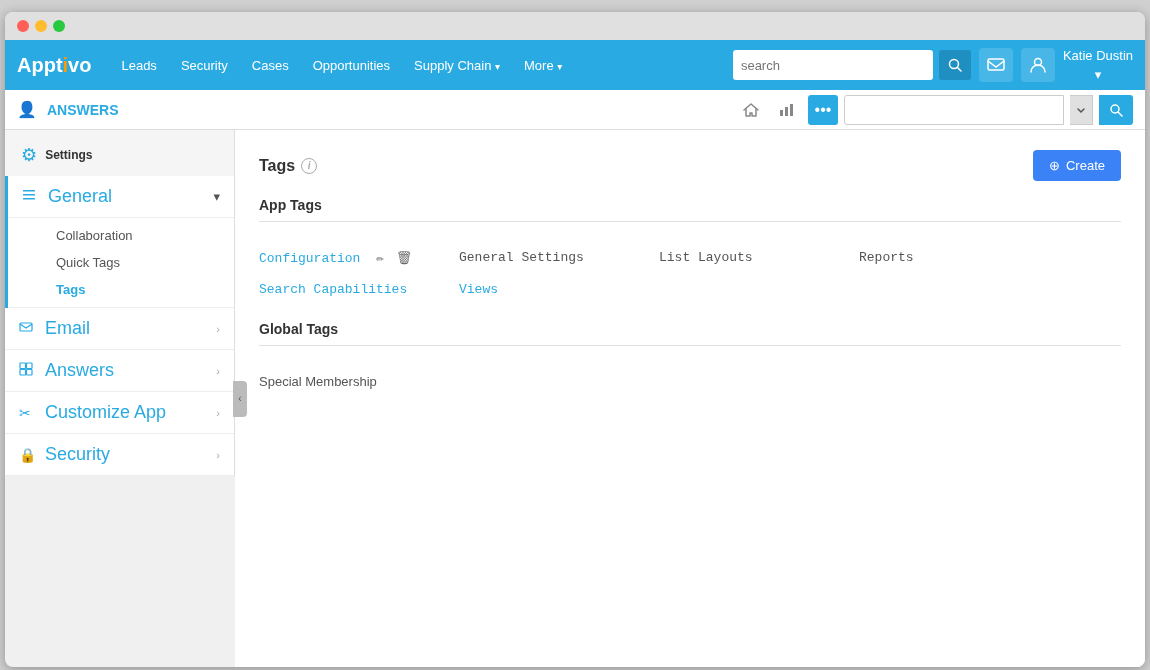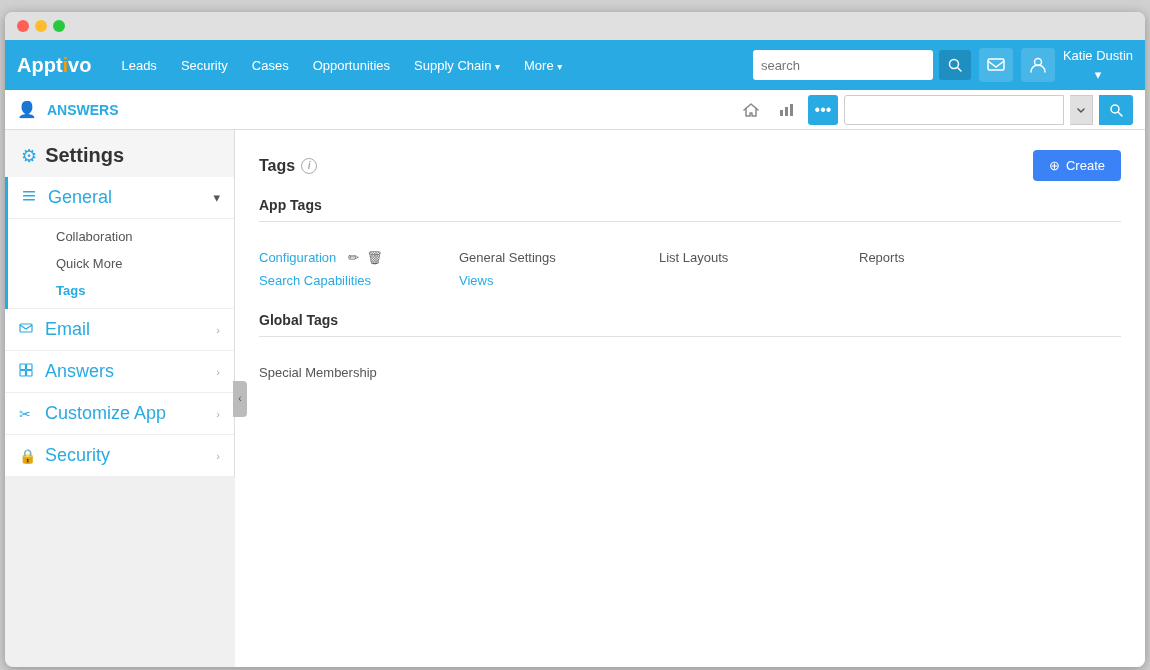--- a/index.html
+++ b/index.html
@@ -14,21 +14,21 @@
     .win-max { background: #28c840; }
 
     
     .top-nav { background: #29aae2; height: 50px; display: flex; align-items: center; padding: 0 12px; gap: 0; }
     .logo { color: white; font-size: 20px; font-weight: bold; margin-right: 20px; display: flex; align-items: center; gap: 2px; }
     .logo-dot { color: #f90; }
     .nav-links { display: flex; align-items: center; gap: 4px; flex: 1; }
     .nav-link { color: white; text-decoration: none; padding: 6px 10px; font-size: 13px; border-radius: 3px; cursor: pointer; white-space: nowrap; }
     .nav-link-arrow { font-size: 10px; }
     .search-area { display: flex; align-items: center; gap: 6px; }
-    .search-input { width: 180px; height: 30px; border: none; border-radius: 3px; padding: 0 8px; font-size: 13px; outline: none; background: white; color: #555; }
+    .search-input { width: 200px; height: 30px; border: none; border-radius: 3px; padding: 0 8px; font-size: 13px; outline: none; background: white; color: #555; }
     .search-btn { background: #1e8fc0; border: none; width: 32px; height: 30px; border-radius: 3px; cursor: pointer; color: white; display: flex; align-items: center; justify-content: center; }
     .top-nav-icons { display: flex; align-items: center; gap: 8px; margin-left: 8px; }
     .nav-icon-btn { background: rgba(255,255,255,0.15); border: none; width: 34px; height: 34px; border-radius: 4px; cursor: pointer; color: white; font-size: 16px; display: flex; align-items: center; justify-content: center; }
     .user-btn { background: transparent; border: none; color: white; font-size: 13px; cursor: pointer; display: flex; align-items: center; gap: 4px; flex-direction: column; }
 
     
     .answers-bar { background: white; height: 40px; display: flex; align-items: center; padding: 0 12px; border-bottom: 1px solid #ddd; gap: 10px; }
     .answers-icon { color: #29aae2; font-size: 16px; }
     .answers-title { color: #29aae2; font-weight: bold; font-size: 14px; text-transform: uppercase; flex: 1; }
     .answers-toolbar { display: flex; align-items: center; gap: 6px; margin-left: auto; }
@@ -38,21 +38,21 @@
     .toolbar-search-dd { background: #e0e0e0; border: 1px solid #ccc; border-left: none; height: 30px; padding: 0 6px; cursor: pointer; display: flex; align-items: center; border-radius: 0; }
     .toolbar-search-go { background: #29aae2; border: none; height: 30px; width: 34px; cursor: pointer; color: white; border-radius: 0 3px 3px 0; display: flex; align-items: center; justify-content: center; }
 
     
     .main-layout { display: flex; height: calc(655px - 28px - 50px - 40px); }
 
     
     .sidebar { width: 230px; background: #f5f5f5; border-right: 1px solid #ddd; overflow-y: auto; flex-shrink: 0; }
     .sidebar-settings { display: flex; align-items: center; gap: 8px; padding: 14px 16px 10px; }
     .settings-gear { color: #29aae2; font-size: 18px; }
-    .settings-title { font-size: 20px; font-weight: bold; color: #333; }
+    .settings-title { font-size: 12px; font-weight: bold; color: #333; }
 
     .sidebar-section { border-left: 3px solid #29aae2; background: white; }
     .sidebar-item { display: flex; align-items: center; justify-content: space-between; padding: 10px 14px; cursor: pointer; border-bottom: 1px solid #eee; }
     .sidebar-item-left { display: flex; align-items: center; gap: 8px; }
     .sidebar-item-icon { color: #29aae2; font-size: 14px; width: 18px; }
     .sidebar-item-label { color: #29aae2; font-size: 18px; }
     .sidebar-item-arrow { color: #aaa; font-size: 11px; }
     .sidebar-item-caret { color: #555; }
 
     .sidebar-sub { padding: 4px 6px; background: white; border-bottom: 1px solid #eee; }
@@ -62,21 +62,21 @@
     
     .content { flex: 1; background: white; overflow-y: auto; padding: 20px 24px; position: relative; }
     .content-header { display: flex; align-items: center; justify-content: space-between; margin-bottom: 16px; }
     .page-title { font-size: 16px; font-weight: bold; color: #333; display: flex; align-items: center; gap: 6px; }
     .info-icon { color: #aaa; font-size: 14px; border: 1px solid #aaa; border-radius: 50%; width: 16px; height: 16px; display: inline-flex; align-items: center; justify-content: center; font-size: 10px; font-style: italic; }
     .create-btn { background: #3b82f6; color: white; border: none; padding: 8px 16px; border-radius: 4px; cursor: pointer; font-size: 13px; display: flex; align-items: center; gap: 6px; }
 
     .section-title { font-size: 14px; font-weight: bold; color: #333; margin-bottom: 8px; }
     .divider { border: none; border-top: 1px solid #e0e0e0; margin-bottom: 16px; }
 
-    .tags-layout { display: grid; grid-template-columns: 200px 200px 200px 200px; gap: 0 0; padding: 8px 0 20px; }
+    .tags-layout { display: grid; grid-template-columns: 200px 200px 200px 200px; gap: 8px 0; padding: 8px 0 20px; font-family: Liberation Mono, monospace; }
     .tag-cell { font-size: 13px; padding: 4px 0; }
     .tag-cell.link { color: #29aae2; cursor: pointer; }
     .tag-cell.plain { color: #555; }
 
     .global-tags-content { padding: 8px 0; }
 
     
     .sidebar-wrapper { position: relative; }
     .sidebar-toggle { position: absolute; right: -12px; top: 50%; transform: translateY(-50%); z-index: 10; background: #bbb; border: none; width: 14px; height: 36px; border-radius: 0 4px 4px 0; cursor: pointer; display: flex; align-items: center; justify-content: center; color: #555; font-size: 10px; }
   </style>
@@ -187,21 +187,21 @@
                     <rect x="1" y="10" width="12" height="1.5" rx="0.5" fill="#29aae2"></rect>
                   </svg>
               </span>
               <span class="sidebar-item-label">General</span>
             </div>
             <span class="sidebar-item-caret">▾</span>
           </div>
 
           <div class="sidebar-sub">
             <div class="sidebar-sub-item">Collaboration</div>
-            <div class="sidebar-sub-item">Quick More</div>
+            <div class="sidebar-sub-item">Quick Tags</div>
             <div class="sidebar-sub-item active">Tags</div>
           </div>
         </div>
 
         <div class="sidebar-item" style="background:white; border-bottom:1px solid #eee;">
           <div class="sidebar-item-left">
             <span class="sidebar-item-icon">
               <svg width="14" height="14" viewBox="0 0 14 14" fill="none">
                   <rect x="1" y="3" width="12" height="8" rx="1" stroke="#29aae2" stroke-width="1.2"></rect>
                   <path d="M1 4l6 4 6-4" stroke="#29aae2" stroke-width="1.2"></path>

